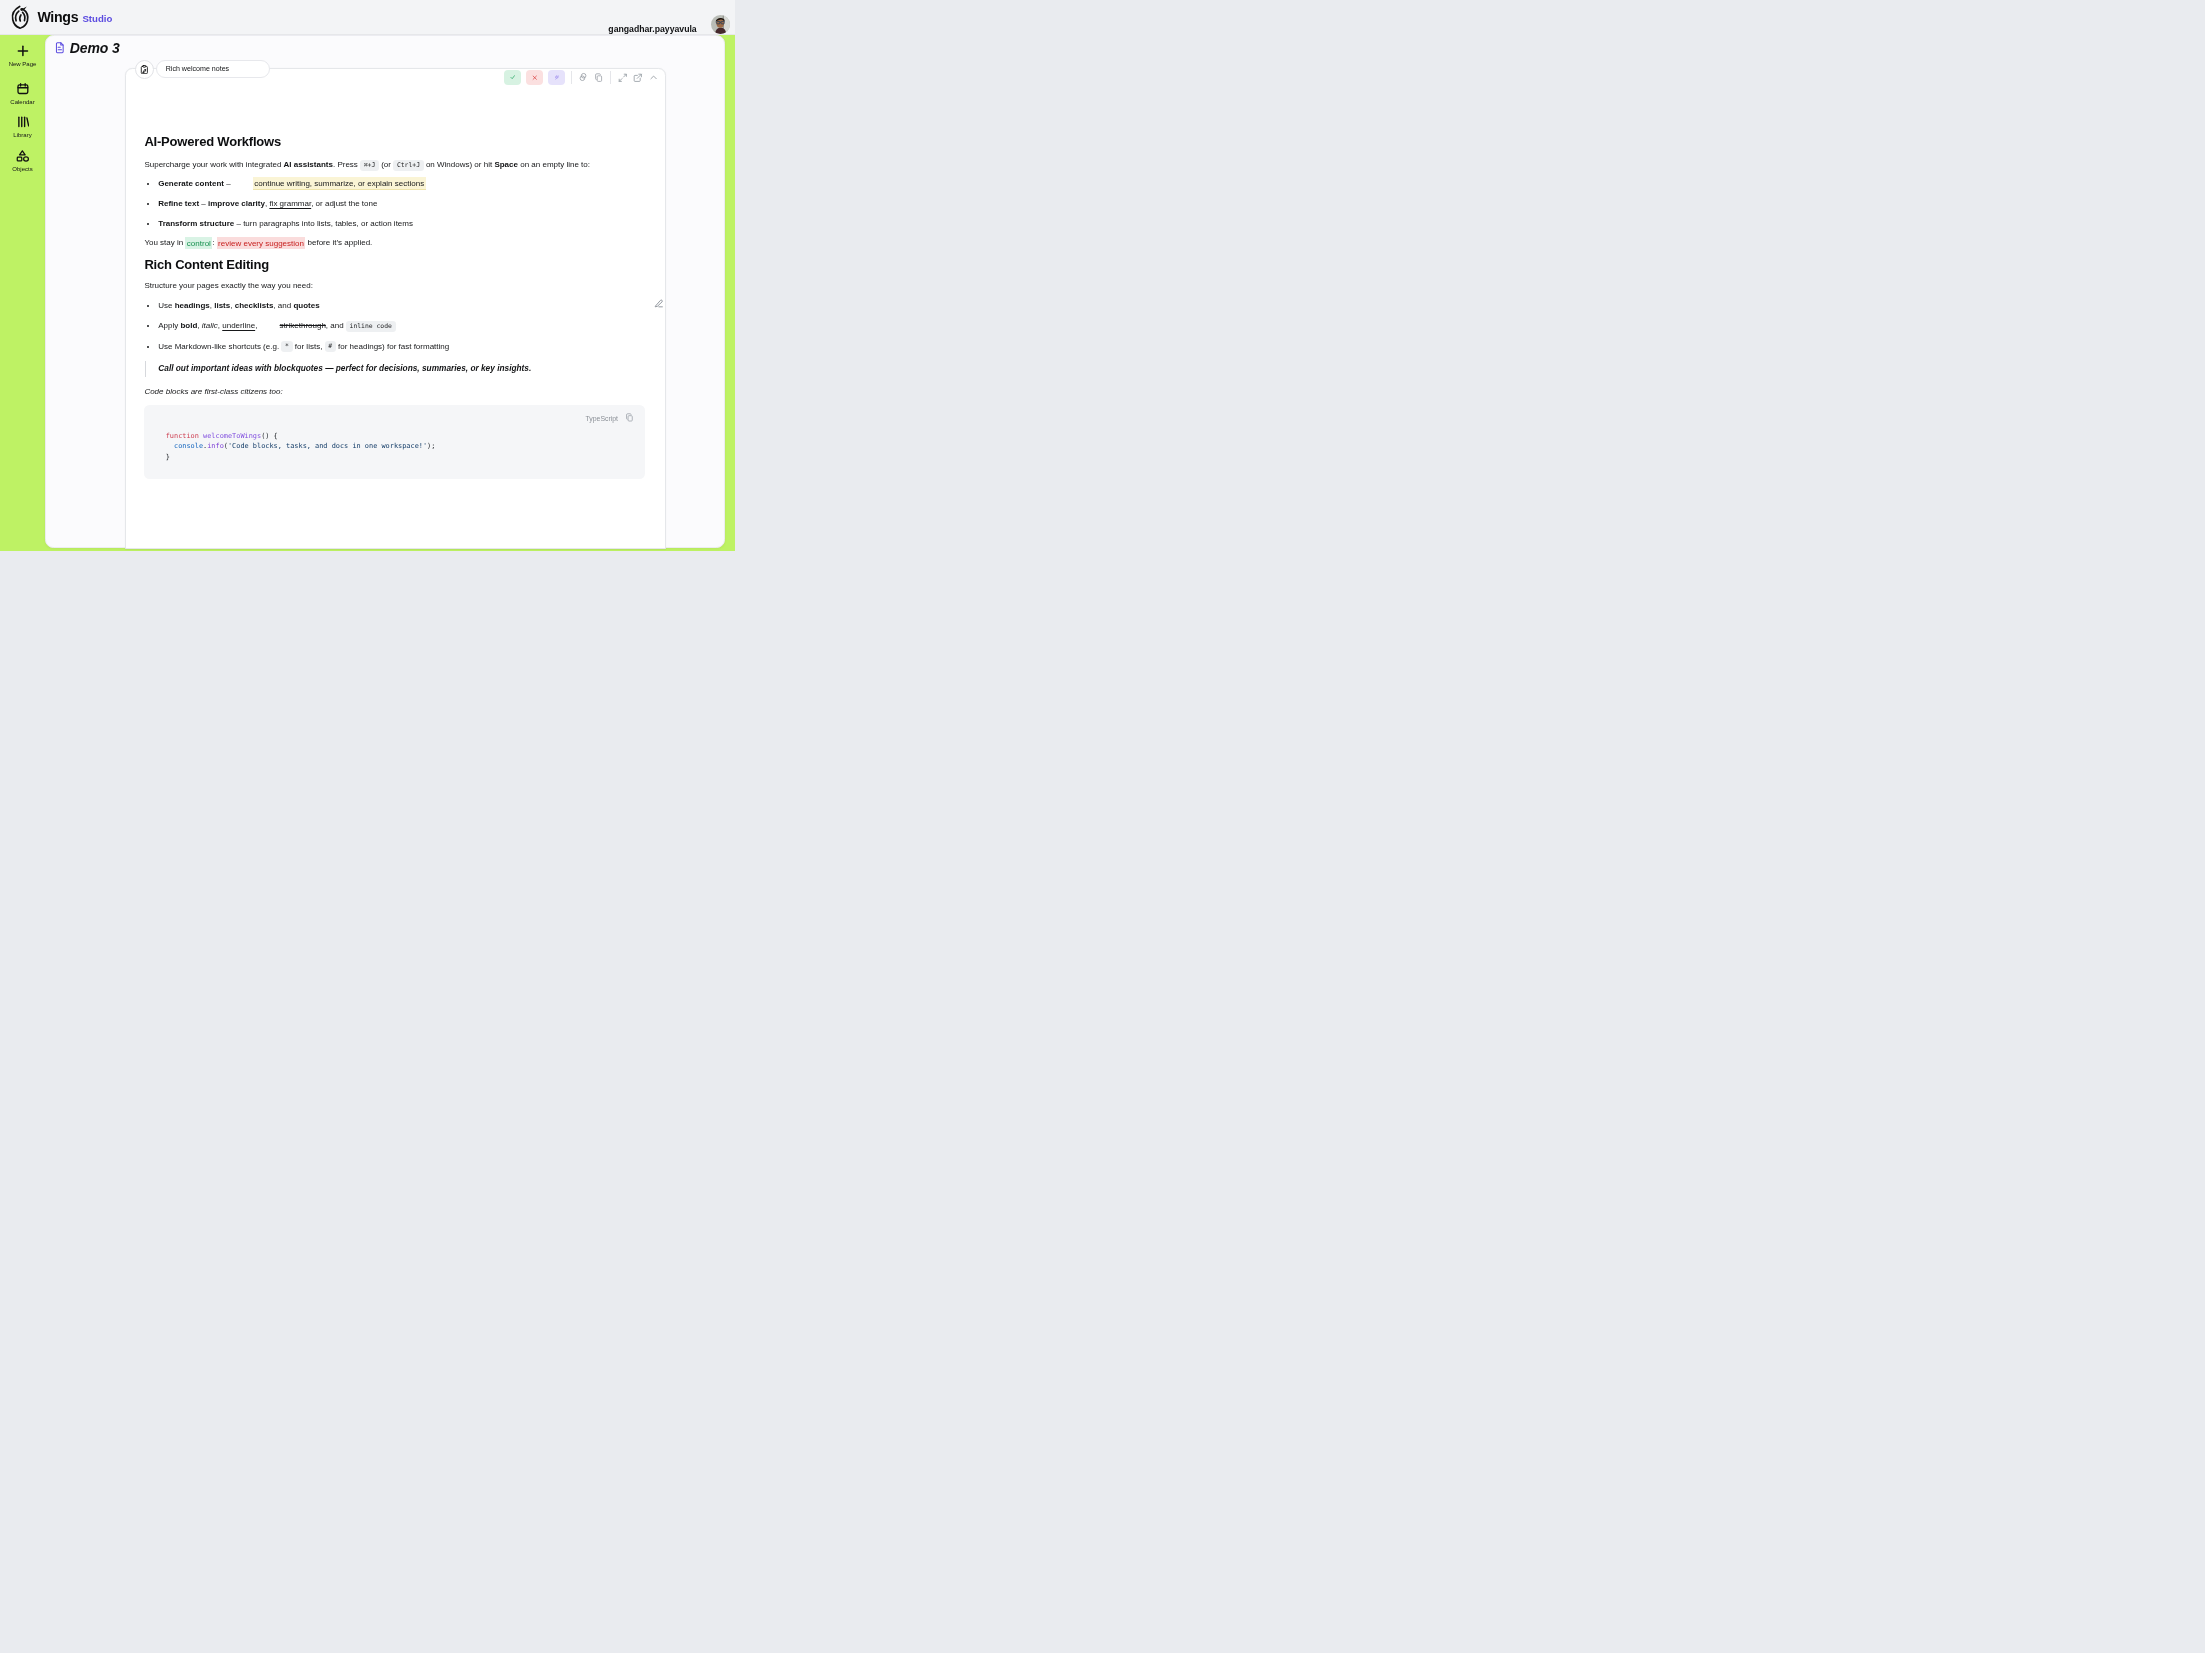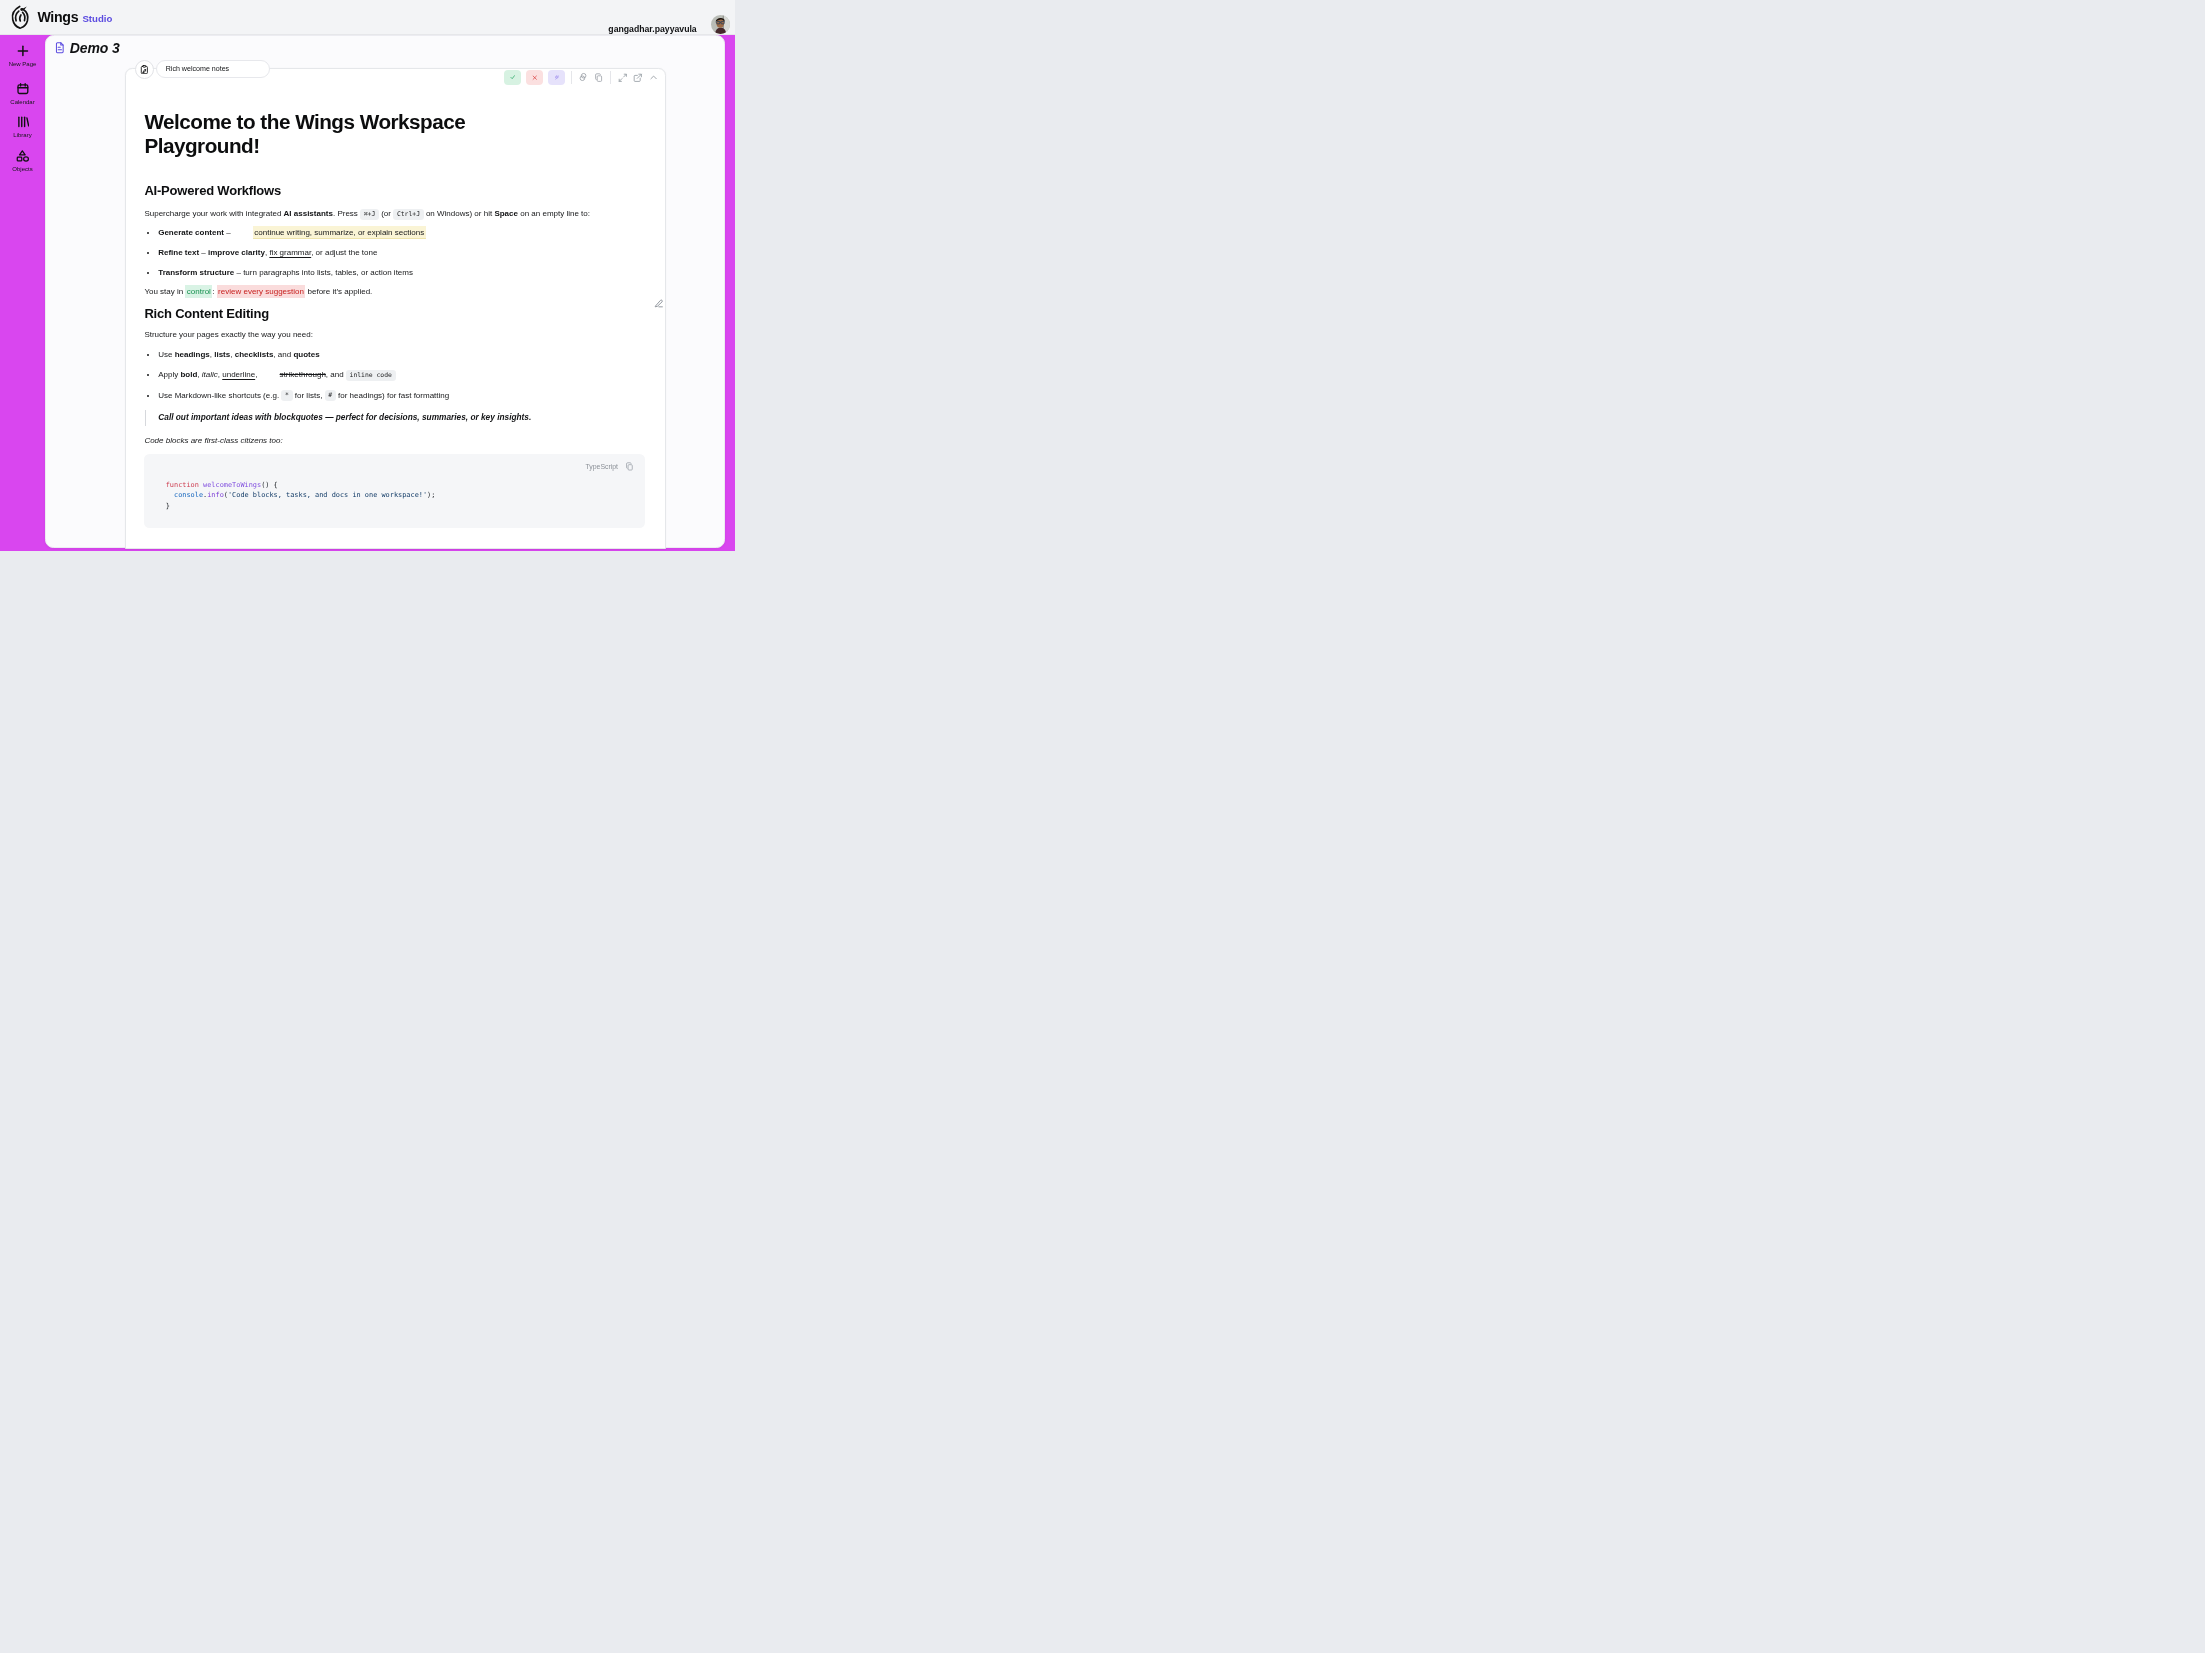--- a/index.html
+++ b/index.html
@@ -1,16 +1,16 @@
 <!DOCTYPE html>
 <html style="font-size:7.4px"><head>
 <meta charset="utf-8">
 <style>
   html,body{margin:0;padding:0;background:#e9ebef;font-family:"Liberation Sans",sans-serif;}
-  .canvas{position:relative;width:735px;height:551px;background:#d946ef;overflow:hidden;}
+  .canvas{position:relative;width:735px;height:551px;background:#bef264;overflow:hidden;}
 
   
   .topbar{position:absolute;left:0;top:0;width:735px;height:34px;background:#f3f4f6;border-bottom:0.5px solid #e6e7ea;z-index:6;}
   .brand{position:absolute;left:10px;top:3.7px;display:flex;align-items:center;}
   .logo{width:21px;height:26px;}
   .brand-name{font-size:14.2px;font-weight:800;color:#0c0c0d;letter-spacing:-0.3px;margin-left:6.4px;}
   .brand-sub{font-size:9.6px;font-weight:700;color:#5b4be0;margin-left:4.1px;margin-top:2.8px;}
   .userchip{position:absolute;right:5px;top:0;height:34px;display:flex;align-items:flex-end;gap:14px;cursor:pointer;}
   .username{font-size:8.7px;font-weight:700;color:#101113;}
   .avatar{width:19.3px;height:19.3px;border-radius:50%;overflow:hidden;flex:0 0 auto;}
@@ -221,21 +221,20 @@
             </svg>
         </span>
         <span class="ticon">
           <svg width="9.2" height="9.2" viewBox="0 0 24 24" fill="none" stroke="#9aa0a7" stroke-width="2.4" stroke-linecap="round" stroke-linejoin="round">
               <path d="M5 15 L12 8 L19 15"></path>
             </svg>
         </span>
       </div>
 
       <div class="doc">
-        <h1>Welcome to the Wings Workspace Playground!</h1>
 
         <h2>AI-Powered Workflows</h2>
         <p><span>Supercharge your work with integrated </span><b>AI assistants</b><span>. Press </span><span class="kbd">⌘+J</span><span> (or </span><span class="kbd">Ctrl+J</span><span> on Windows) or hit </span><b>Space</b><span> on an empty line to:</span></p>
 
         <ul>
           <li><b>Generate content</b><span> – </span><span class="hl-yellow">continue writing, summarize, or explain sections</span></li>
           <li><b>Refine text</b><span> – </span><b>improve clarity</b><span>, </span><span class="ul-text">fix grammar</span><span>, or adjust the tone</span></li>
           <li><b>Transform structure</b><span> – </span><span>turn paragraphs into lists, tables, or action items</span></li>
         </ul>
 

